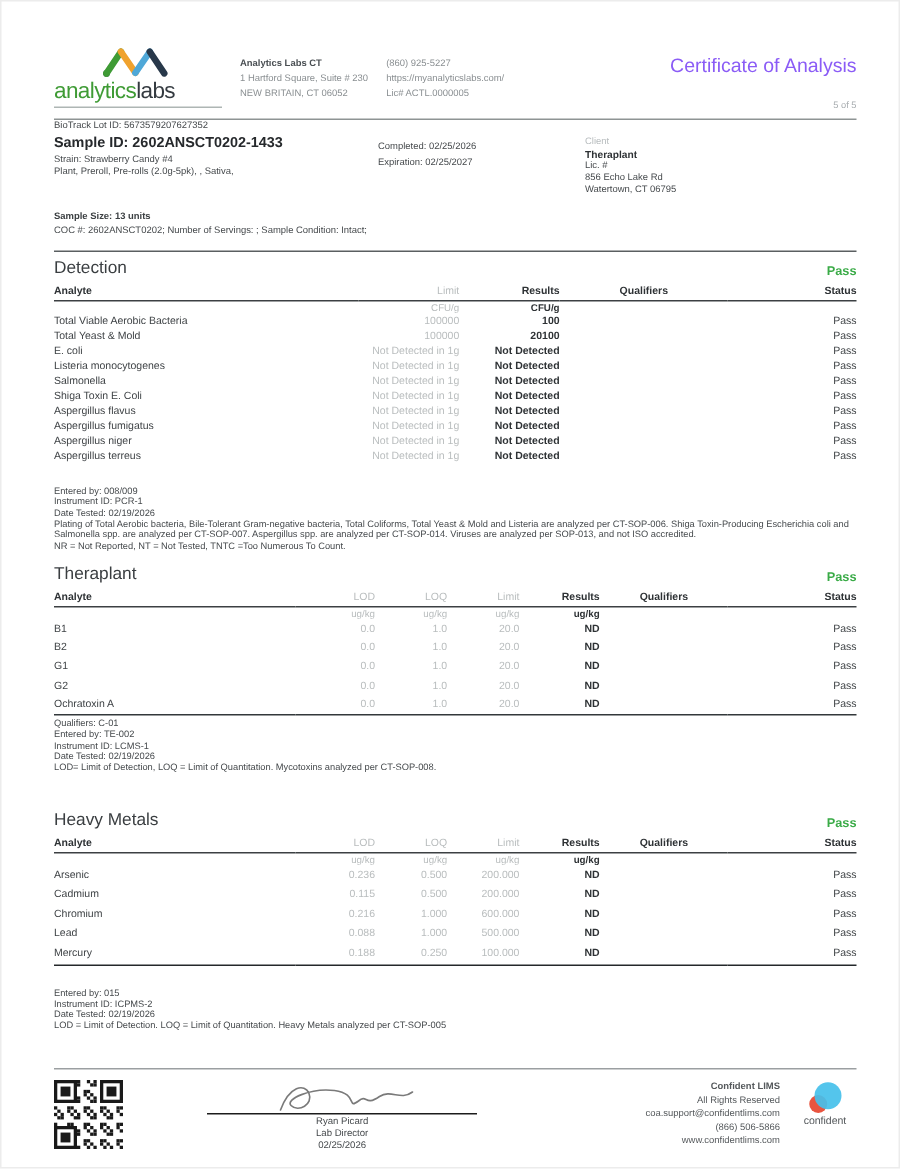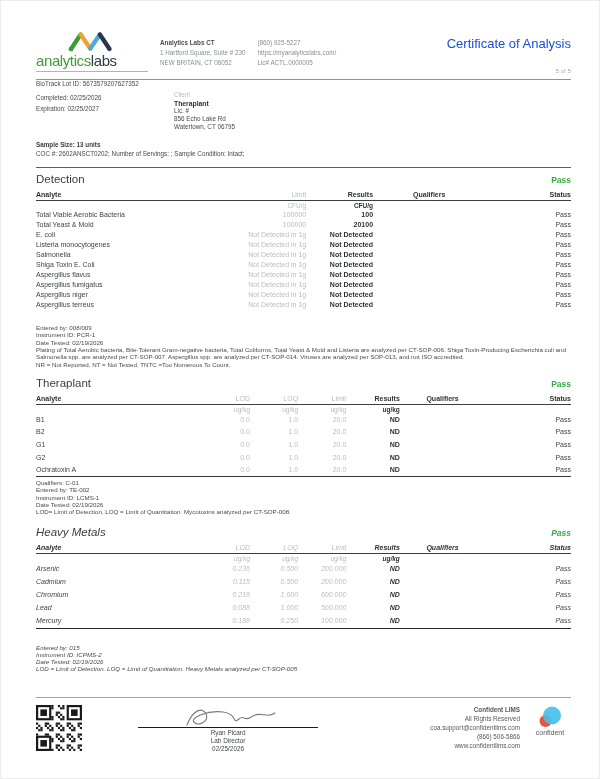--- a/index.html
+++ b/index.html
@@ -10,21 +10,21 @@
   .hdr{display:flex;align-items:flex-start;padding-bottom:5px;border-bottom:1px solid #8e9494;}
   .logo{width:112px;}
   .logo-mark{display:block;margin:0 auto 1px auto;width:54px;height:21px;}
   .logo-word{font-size:15px;font-weight:normal;letter-spacing:-0.4px;line-height:1;}
   .logo-word .g{color:#3f9b35;}
   .logo-word .d{color:#343a40;}
   .logo-underline{border-bottom:1.4px solid #aeb6b4;margin-top:3px;}
   .labcol{font-size:6.3px;line-height:1.55;color:#8a8f92;margin:7px 0 0 12px;}
   .labcol .b{font-weight:bold;color:#4a4f53;}
   .hdr-right{margin-left:auto;text-align:right;}
-  .coa-title{font-size:13px;color:#1d4ed8;margin-top:5px;}
+  .coa-title{font-size:13px;color:#8b5cf6;margin-top:5px;}
   .page-num{font-size:6.2px;color:#a8adb0;margin-top:16px;}
 
   
   .prod-title{font-size:13.5px;font-weight:bold;color:#1e1e1e;margin:8px 0 3px 0;letter-spacing:-0.2px;}
   .f6{font-size:6.3px;line-height:1.25;color:#45494c;}
   .info-row{display:flex;margin-top:1px;}
   .col-sample{width:216px;}
   .sample-id{font-size:9.6px;font-weight:bold;color:#26292c;margin:1px 0 2px 0;}
   .col-dates{width:106px;font-size:6.3px;color:#45494c;line-height:1.8;padding-top:3px;}
   .col-client{margin-left:32px;padding-top:2px;}
@@ -51,21 +51,21 @@
   .t-myco tbody td{padding:2.8px 0;}
   .t-hm tbody td{padding:3.1px 0;}
   .t-myco tbody tr:last-child td{border-bottom:1px solid #33383b;}
   .t-hm tbody tr:last-child td{border-bottom:1.6px solid #24282b;}
 
   .notes{font-size:6.2px;line-height:1.18;color:#464a4d;}
   .notes-micro{margin-top:15px;}
   .notes-myco{margin-top:2px;}
   .notes-hm{margin-top:15px;}
   .sec-gap-myco{margin-top:4px;}
-  .sec-gap-hm{margin-top:5px;font-style:italic;}
+  .sec-gap-hm{margin-top:20px;}
 
   
   .foot-sep{border-top:1px solid #9b9fa1;margin-top:24px;}
   .foot-row{display:flex;align-items:flex-start;margin-top:7px;}
   .qr{width:46px;height:46px;}
   .sig-block{margin:0 auto;width:180px;text-align:center;}
   .sig-svg{width:110px;height:25px;display:block;margin:0 auto -3px auto;}
   .sig-line{border-top:1.2px solid #1c1c1c;width:180px;}
   .sig-name{font-size:6.4px;color:#45494c;line-height:1.3;margin-top:1px;}
   .lims{font-size:6.3px;color:#54585b;text-align:right;line-height:1.45;margin-left:auto;}
@@ -102,20 +102,25 @@
       <div>Lic# ACTL.0000005</div>
     </div>
     <div class="hdr-right">
       <div class="coa-title">Certificate of Analysis</div>
       <div class="page-num">5 of 5</div>
     </div>
   </div>
 
   <div class="f6">BioTrack Lot ID: 5673579207627352</div>
   <div class="info-row">
+    <div class="col-sample">
+      <div class="sample-id">Sample ID: 2602ANSCT0202-1433</div>
+      <div class="f6">Strain: Strawberry Candy #4</div>
+      <div class="f6">Plant, Preroll, Pre-rolls (2.0g-5pk), , Sativa,</div>
+    </div>
     <div class="col-dates">
       <div>Completed: 02/25/2026</div>
       <div>Expiration: 02/25/2027</div>
     </div>
     <div class="col-client">
       <div class="client-label">Client</div>
       <div class="client-name">Theraplant</div>
       <div class="f6">Lic. #</div>
       <div class="f6">856 Echo Lake Rd</div>
       <div class="f6">Watertown, CT 06795</div>

